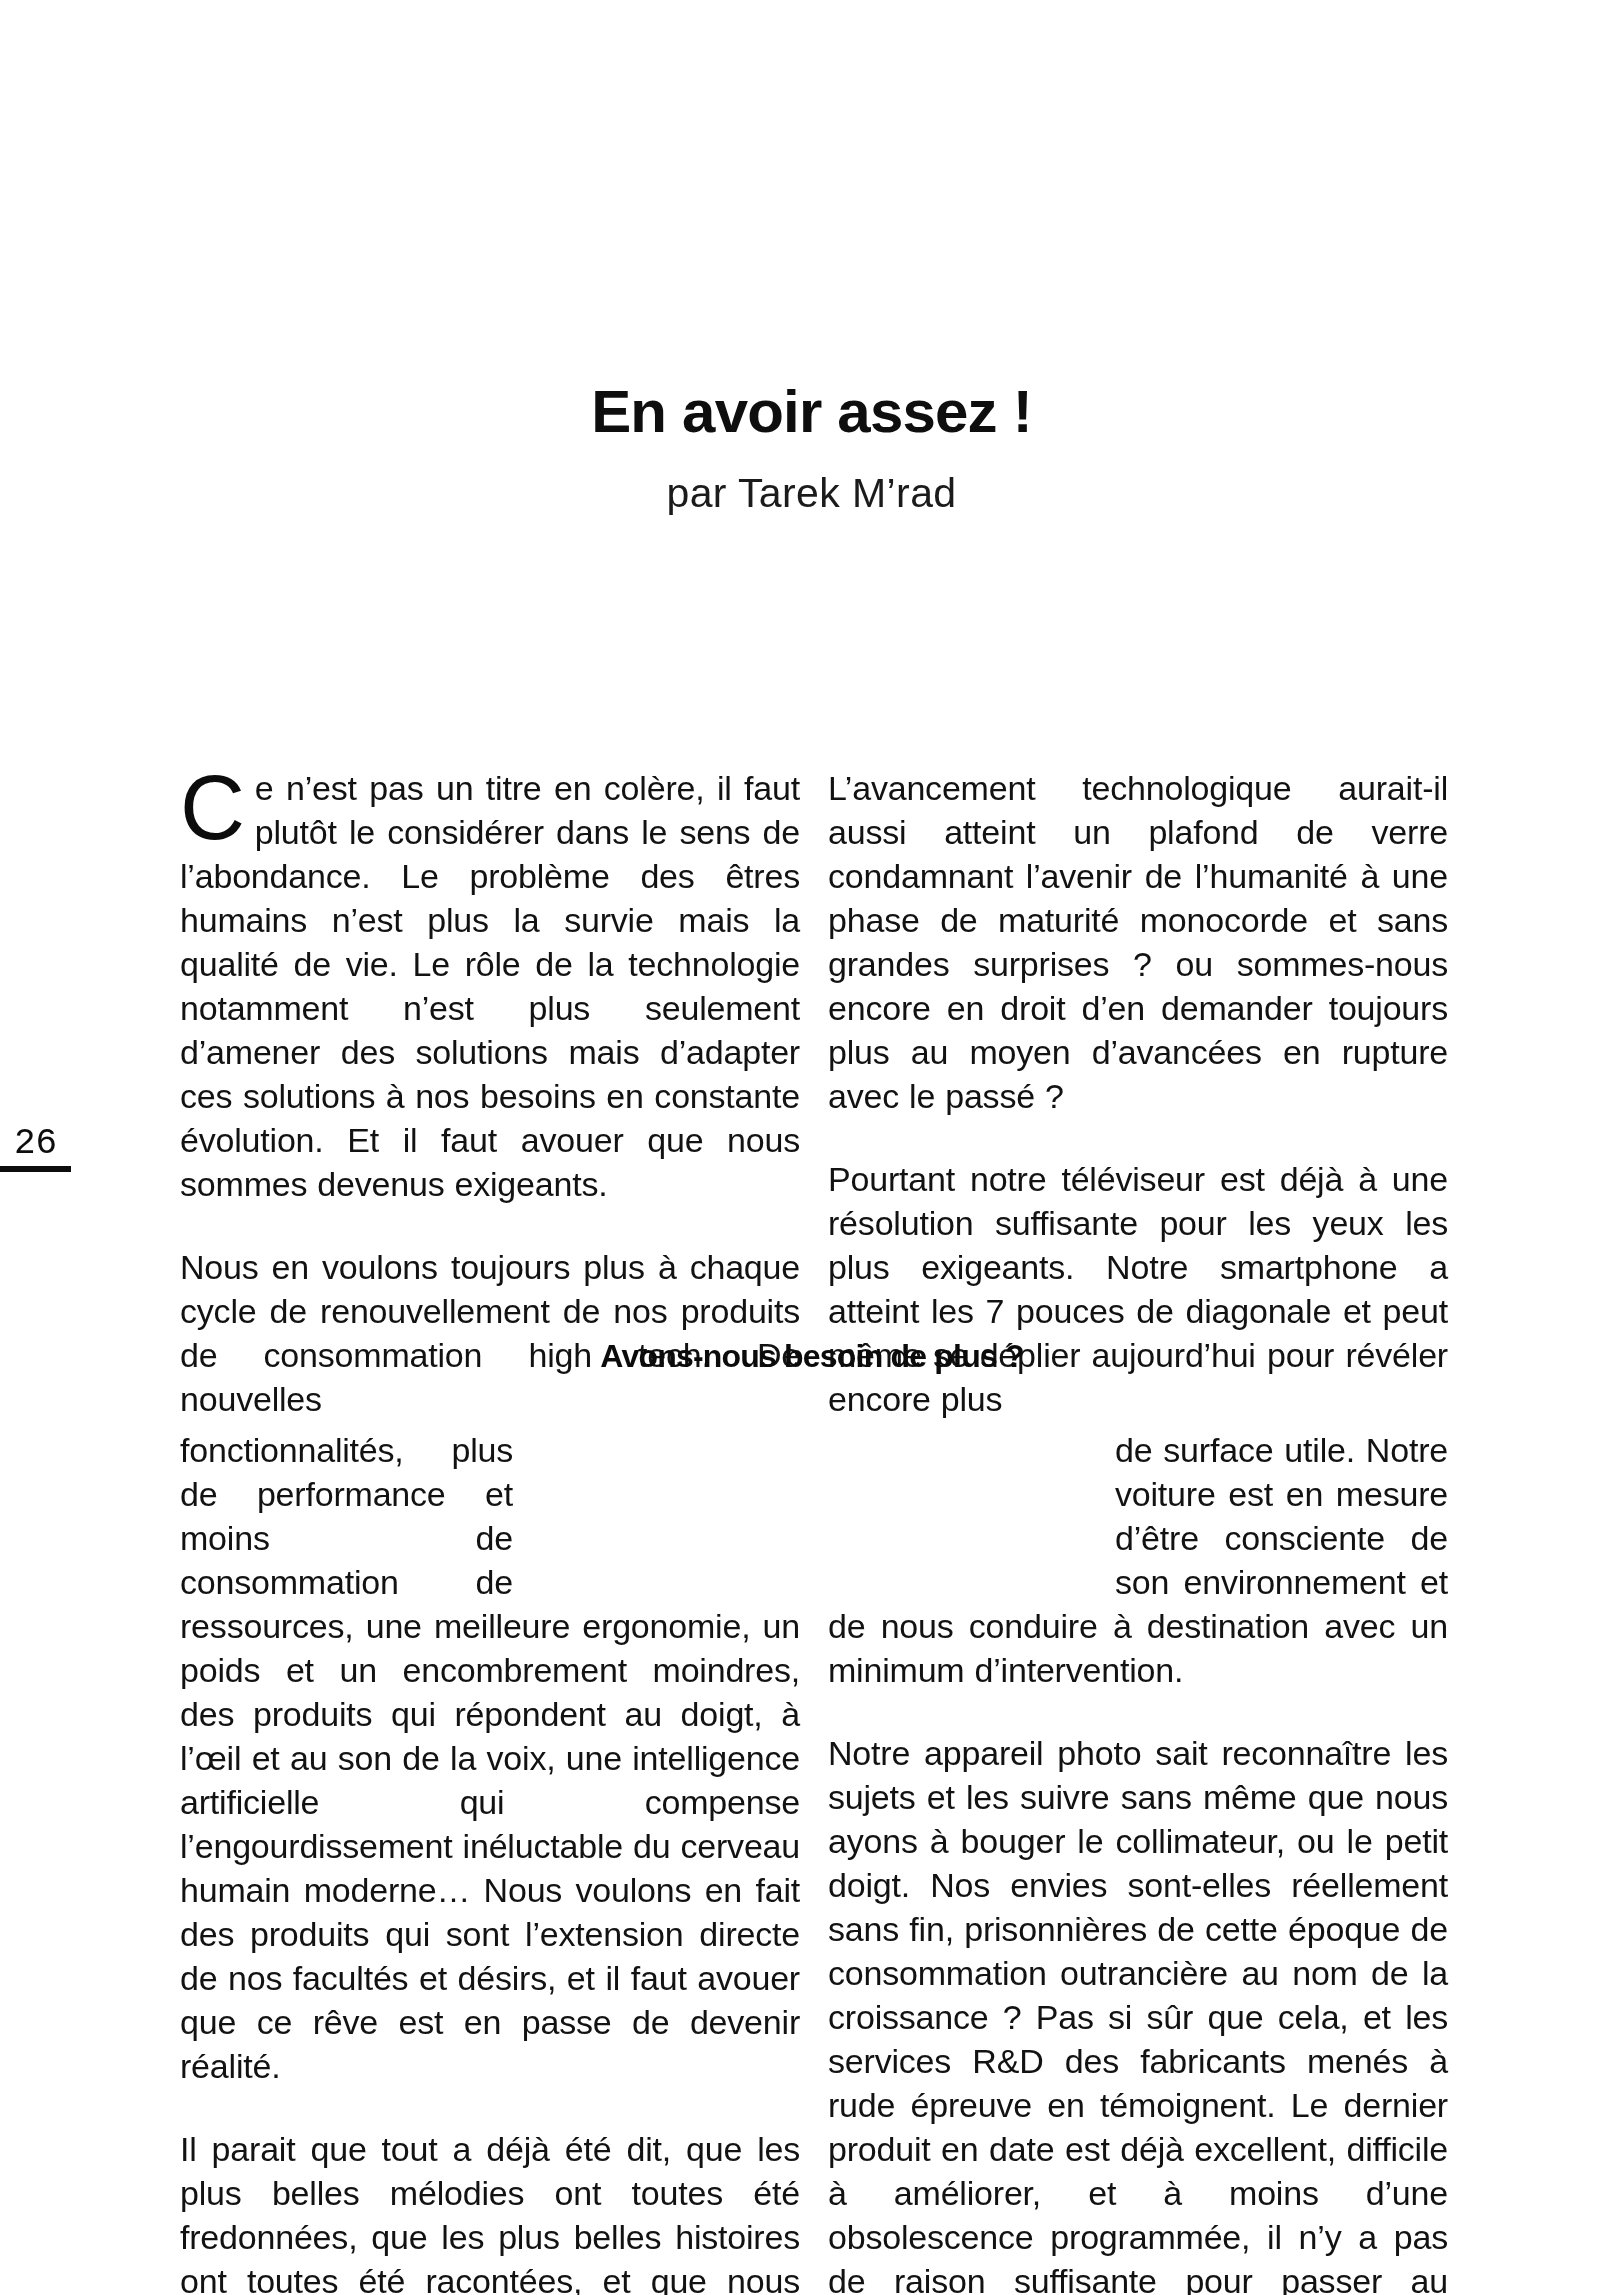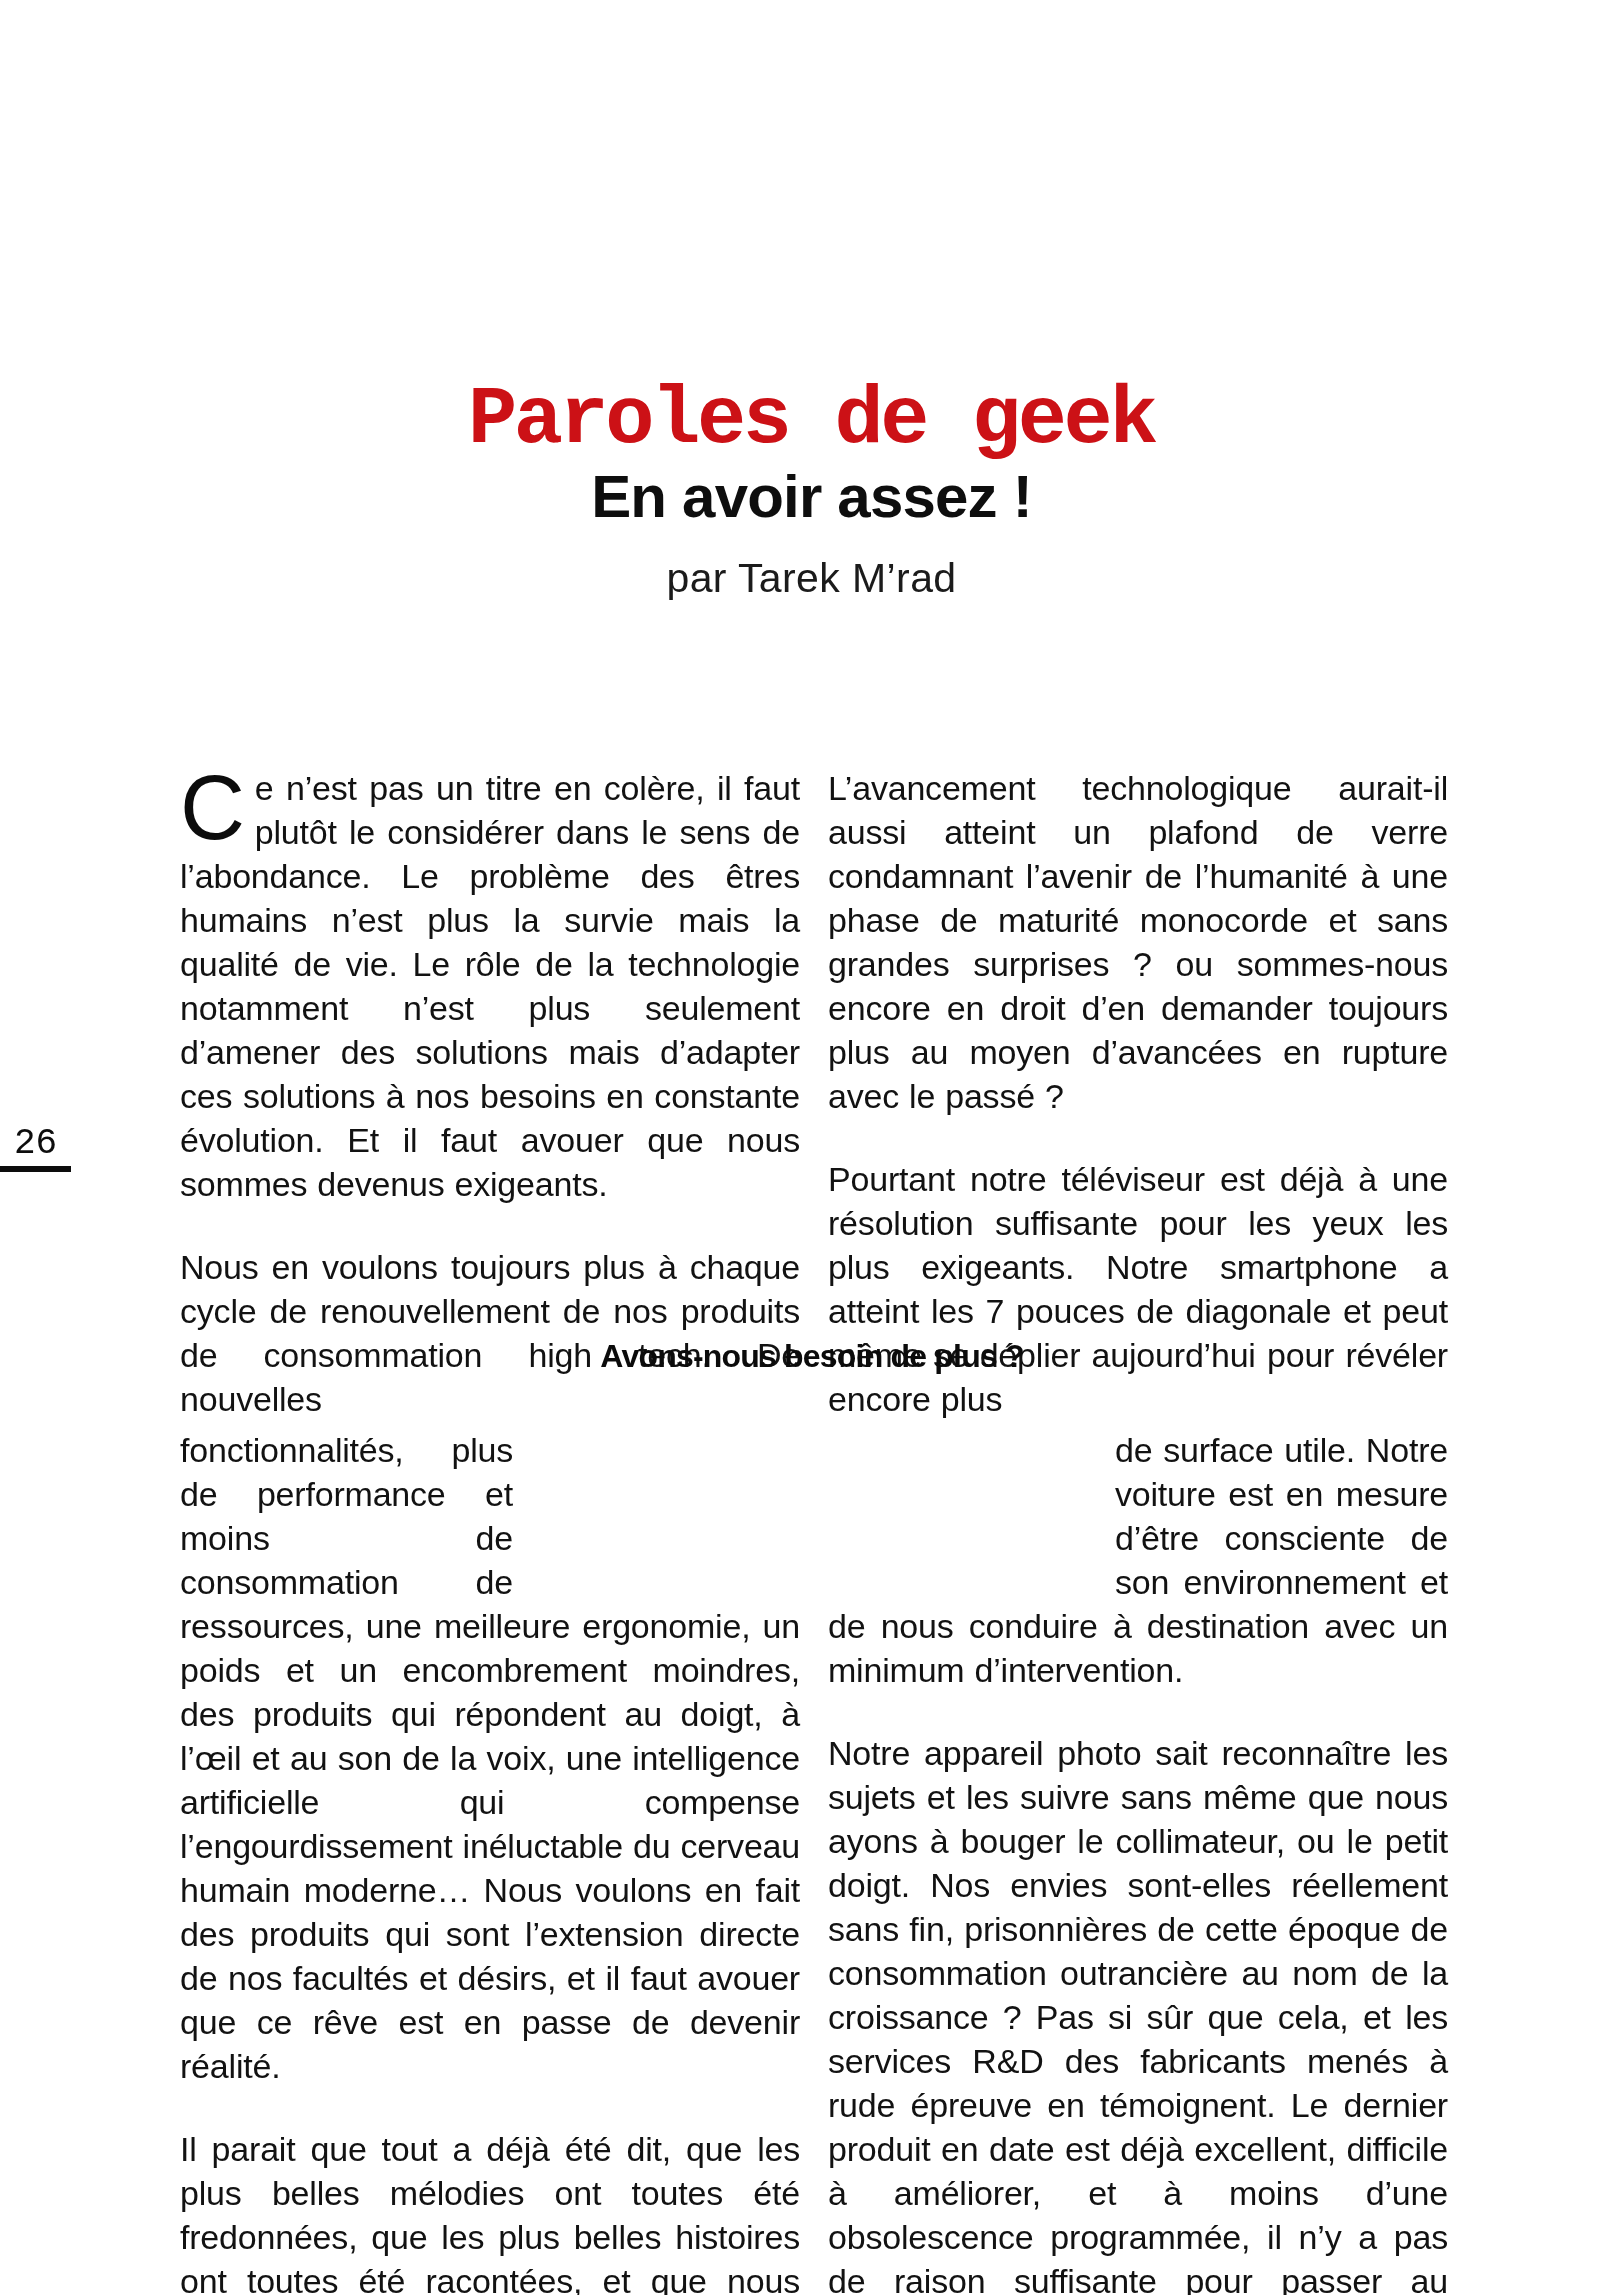--- a/index.html
+++ b/index.html
@@ -112,21 +112,20 @@
     color:#0b0b0b;
     white-space:nowrap;
   }
 </style>
 </head>
 <body>
 
 <div class="page">
 
   <header class="masthead">
-    <div class="title">Paroles de geek</div>
     <div class="subtitle">En avoir assez !</div>
     <div class="byline">par Tarek M’rad</div>
   </header>
 
   <div class="pagenum-wrap">
     <span class="pagenum">26</span>
     <div class="pagenum-rule"></div>
   </div>
 
   <div class="columns">

